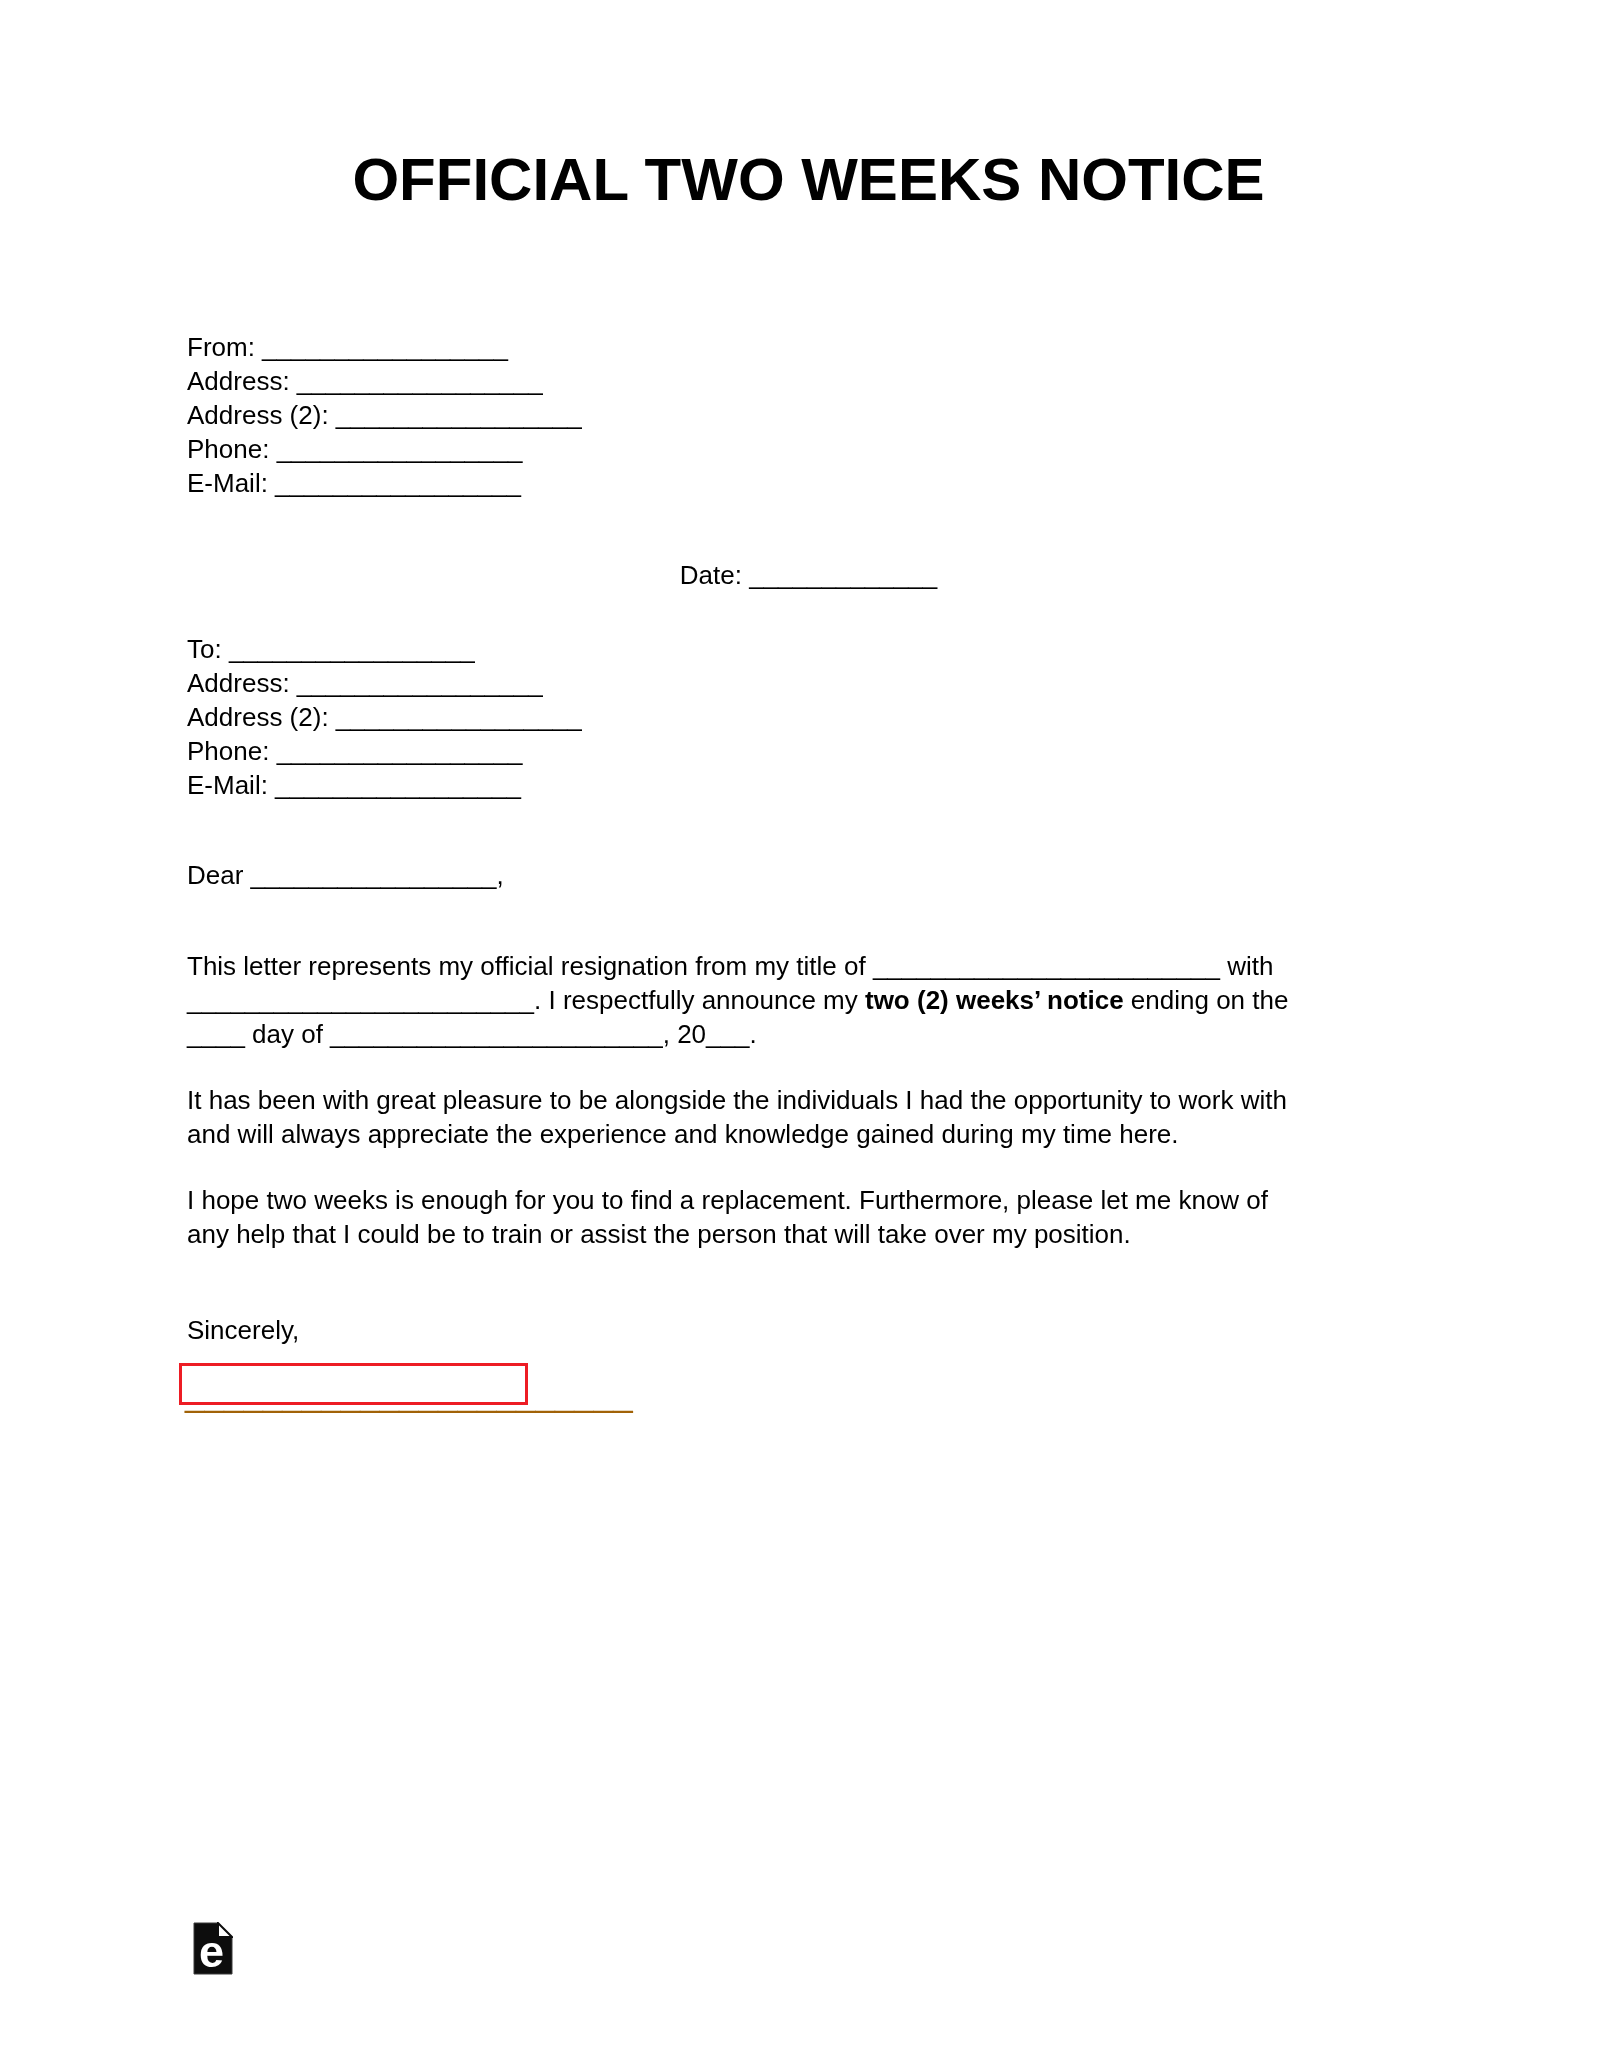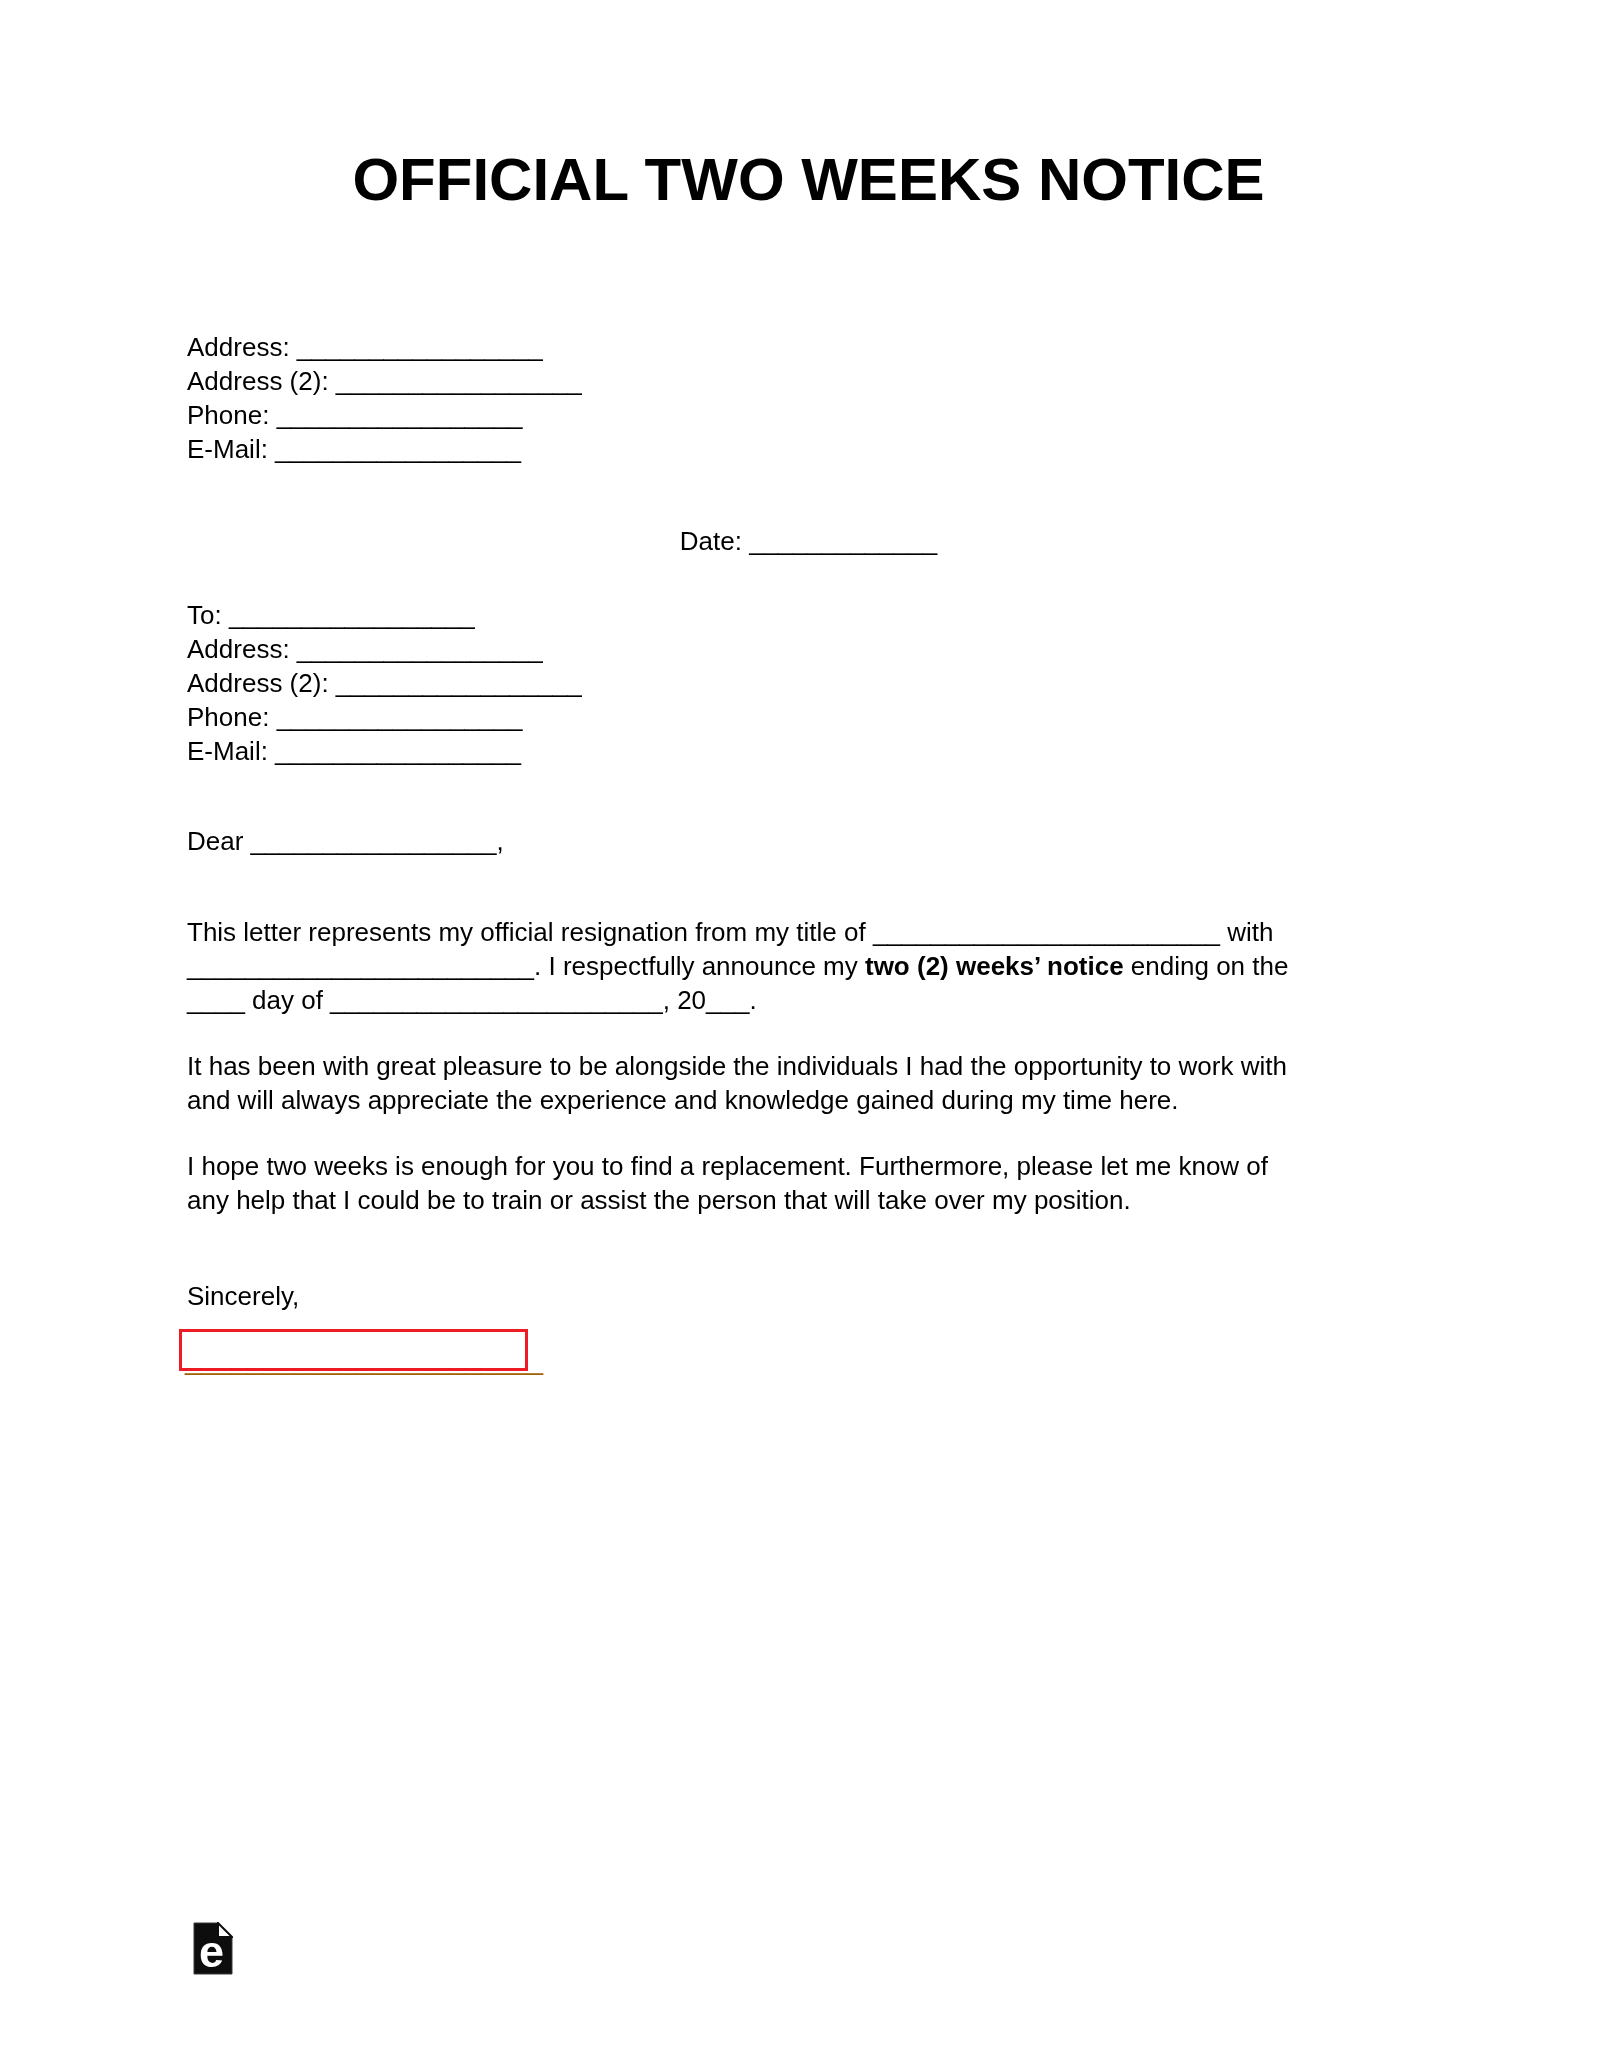--- a/index.html
+++ b/index.html
@@ -40,21 +40,21 @@
     margin-left:-8px;
     width:343px;
     height:36px;
     border:3px solid #ed1c24;
     background:transparent;
   }
   .sig-line{
     position:absolute;
     left:3px;
     bottom:-5px;
-    font-size:28px;
+    font-size:35px;
     line-height:26px;
     color:#a16207;
     letter-spacing:0;
   }
   .logo{
     position:absolute;
     left:193px;
     top:1922px;
     width:40px;
     height:53px;
@@ -64,20 +64,21 @@
 </style>
 </head>
 <body>
 
 <div class="page">
   <div class="content">
 
     <h1 class="title">OFFICIAL TWO WEEKS NOTICE</h1>
 
     <div class="block from-block">
+      <div>From: _________________</div>
       <div>Address: _________________</div>
       <div>Address (2): _________________</div>
       <div>Phone: _________________</div>
       <div>E-Mail: _________________</div>
     </div>
 
     <div class="date-line">Date: _____________</div>
 
     <div class="block to-block">
       <div>To: _________________</div>

